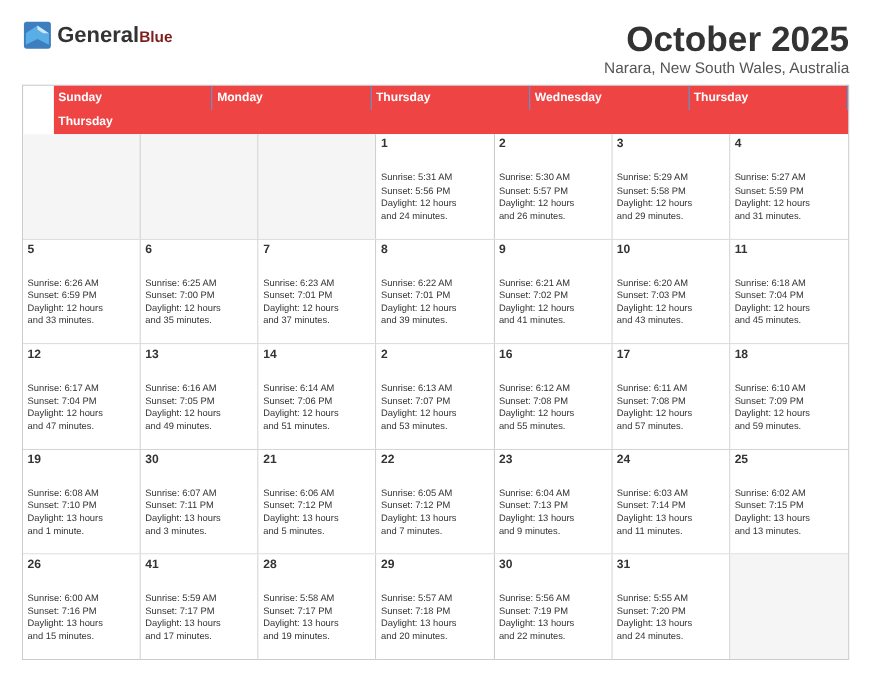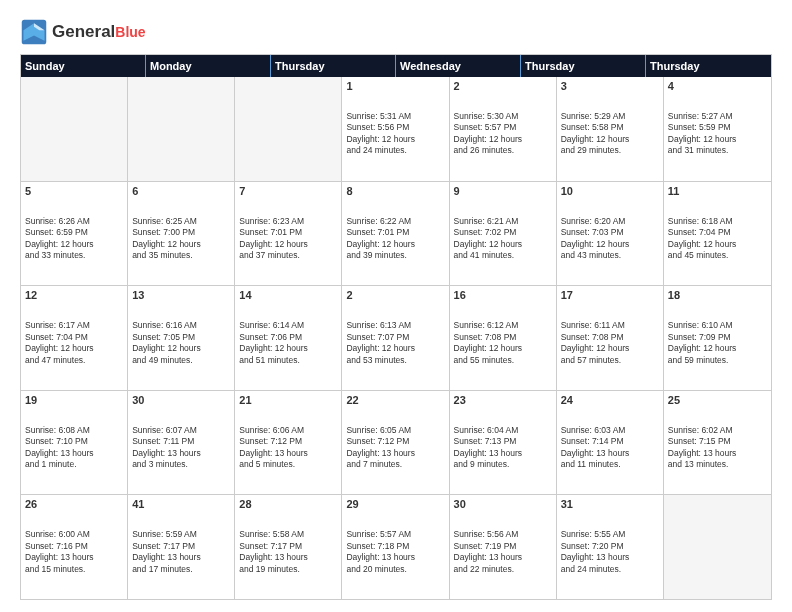--- a/index.html
+++ b/index.html
@@ -22,28 +22,28 @@
       justify-content: space-between;
       align-items: flex-start;
       margin-bottom: 8px;
     }
     .logo {
       display: flex;
       align-items: center;
       gap: 4px;
     }
     .logo-text-general {
-      font-size: 17px;
+      font-size: 20px;
       font-weight: bold;
       color: #333;
     }
     .logo-text-blue {
       font-size: 14px;
       font-weight: bold;
-      color: #ef4444;
+      color: #7f1d1d;
     }
     .logo-icon {
       width: 28px;
       height: 28px;
     }
     .title-block {
       text-align: right;
     }
     .month-title {
       font-size: 32px;
@@ -56,22 +56,23 @@
       color: #555;
     }
     .calendar {
       flex: 1;
       display: flex;
       flex-direction: column;
       border: 1px solid #ccc;
     }
     .calendar-header {
       display: grid;
-      grid-template-columns: repeat(6, 1fr);
-      background: #0f172a;
+      grid-template-columns: repeat(5, 1fr);
+      background: #ef4444;
+      margin-left: 28px;
     }
     .calendar-header-cell {
       color: #fff;
       font-size: 11px;
       font-weight: bold;
       padding: 5px 4px;
       text-align: left;
       border-right: 1px solid #5a99d4;
     }
     .calendar-header-cell:last-child { border-right: none; }
@@ -124,20 +125,22 @@
         <polygon points="16,6 28,14 22,14 16,10" fill="#fff" opacity="0.7"></polygon>
       </svg>
       <div>
         <div style="display:flex;align-items:baseline;gap:0">
           <span class="logo-text-general">General</span>
             <span class="logo-text-blue">Blue</span>
         </div>
       </div>
     </div>
     <div class="title-block">
+      <div class="month-title">October 2025</div>
+      <div class="location-title">Narara, New South Wales, Australia</div>
     </div>
   </div>
 
   <div class="calendar">
     <div class="calendar-header">
     <div class="calendar-header-cell">Sunday</div>
         <div class="calendar-header-cell">Monday</div>
         <div class="calendar-header-cell">Thursday</div>
         <div class="calendar-header-cell">Wednesday</div>
         <div class="calendar-header-cell">Thursday</div>

